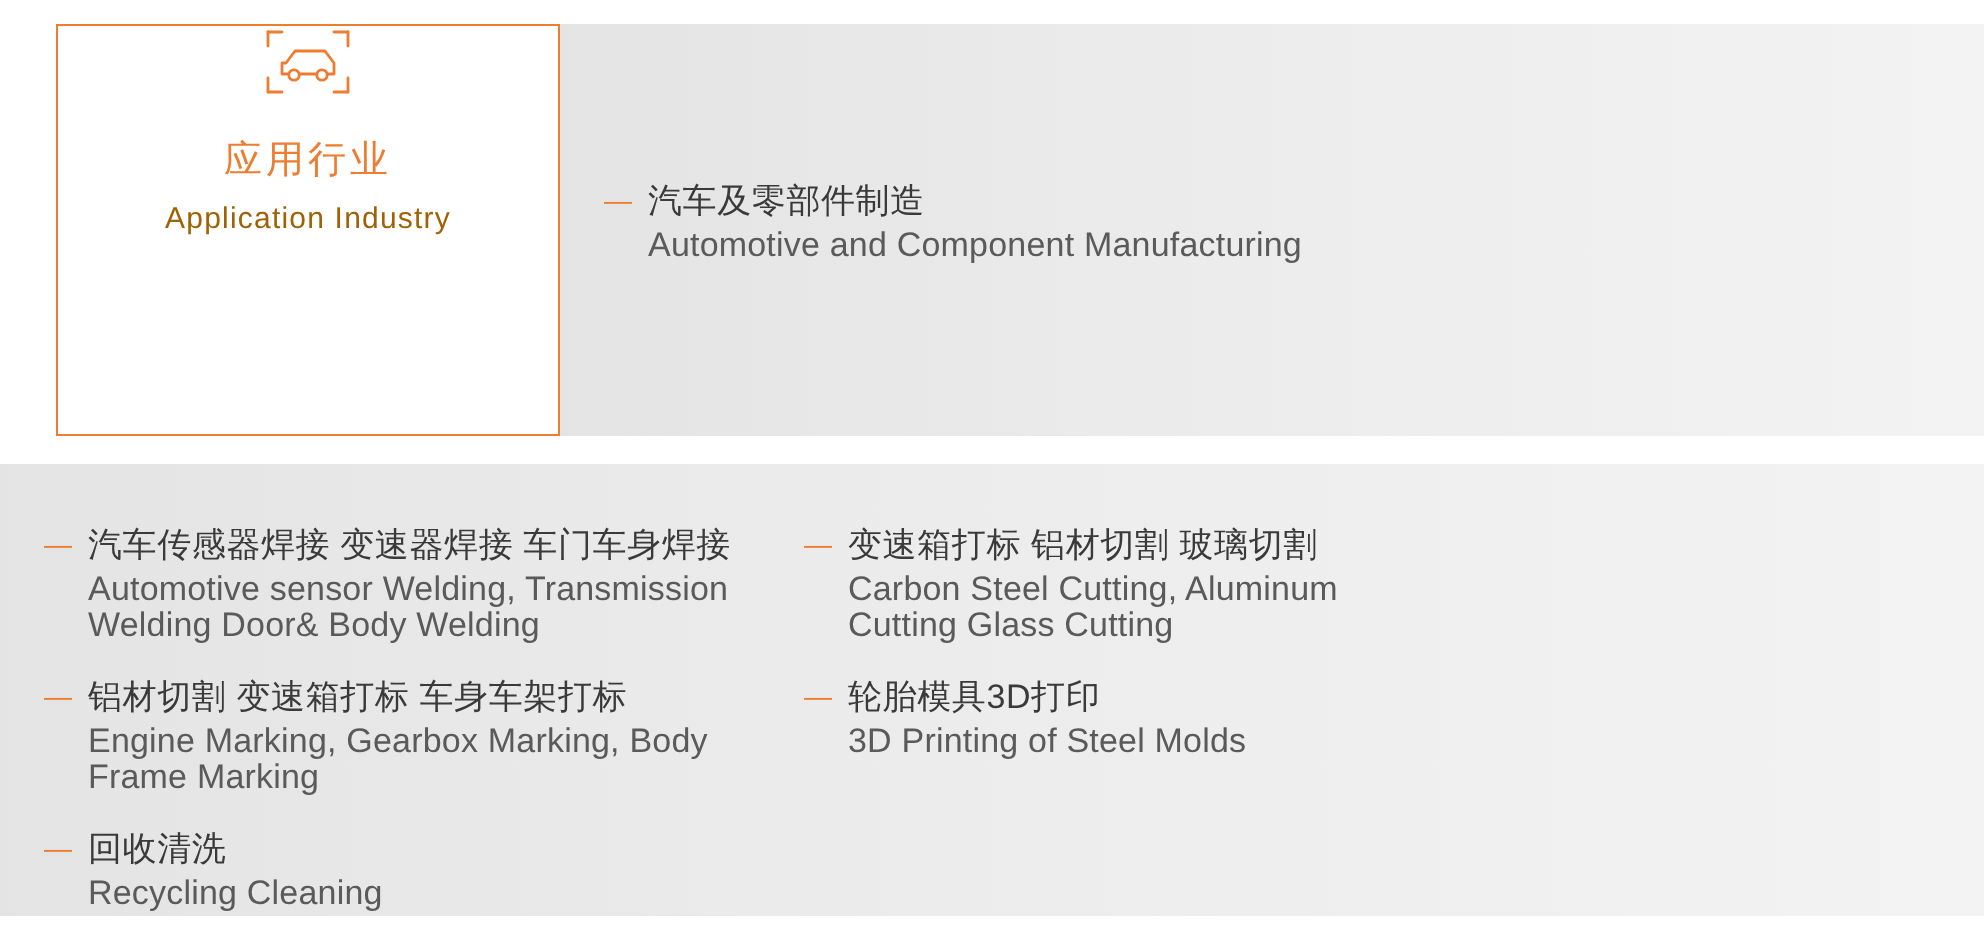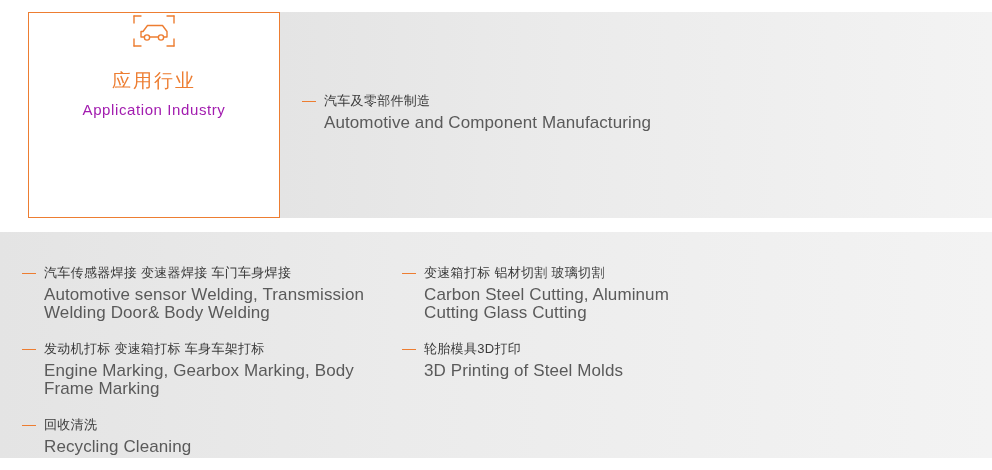--- a/index.html
+++ b/index.html
@@ -47,21 +47,21 @@
   }
   .card-title-cn {
     font-size: 19px;
     color: #ed7d31;
     letter-spacing: 2px;
     line-height: 1.5;
     text-align: center;
   }
   .card-title-en {
     font-size: 15px;
-    color: #a21caf;
+    color: #a16207;
     letter-spacing: 0.6px;
     line-height: 1.45;
     text-align: center;
     margin-top: 3px;
   }
 
   .content-panel {
     flex: 1 1 auto;
     background: linear-gradient(to right, #e4e4e4 0%, #ebebeb 40%, #f3f3f3 100%);
     display: flex;
@@ -88,21 +88,21 @@
   .entry:last-child { margin-bottom: 0; }
   .dash {
     color: #ed7d31;
     font-size: 14px;
     line-height: 20px;
     margin-right: 8px;
     flex: 0 0 auto;
   }
   .entry-text { flex: 1 1 auto; }
   .entry-cn {
-    font-size: 13px;
+    font-size: 17px;
     color: #3a3a3a;
     line-height: 21px;
     letter-spacing: 0.3px;
   }
   .entry-en {
     font-size: 17px;
     color: #5a5a5a;
     line-height: 18px;
     margin-top: 3px;
     letter-spacing: 0.1px;
@@ -157,21 +157,21 @@
         <div class="entry">
           <div class="dash">—</div>
           <div class="entry-text">
             <div class="entry-cn">汽车传感器焊接 变速器焊接 车门车身焊接</div>
             <div class="entry-en">Automotive sensor Welding, Transmission Welding Door&amp; Body Welding</div>
           </div>
         </div>
         <div class="entry">
           <div class="dash">—</div>
           <div class="entry-text">
-            <div class="entry-cn">发动机打标 变速箱打标 车身车架打标</div>
+            <div class="entry-cn">铝材切割 变速箱打标 车身车架打标</div>
             <div class="entry-en">Engine Marking, Gearbox Marking, Body Frame Marking</div>
           </div>
         </div>
         <div class="entry">
           <div class="dash">—</div>
           <div class="entry-text">
             <div class="entry-cn">回收清洗</div>
             <div class="entry-en">Recycling Cleaning</div>
           </div>
         </div>

